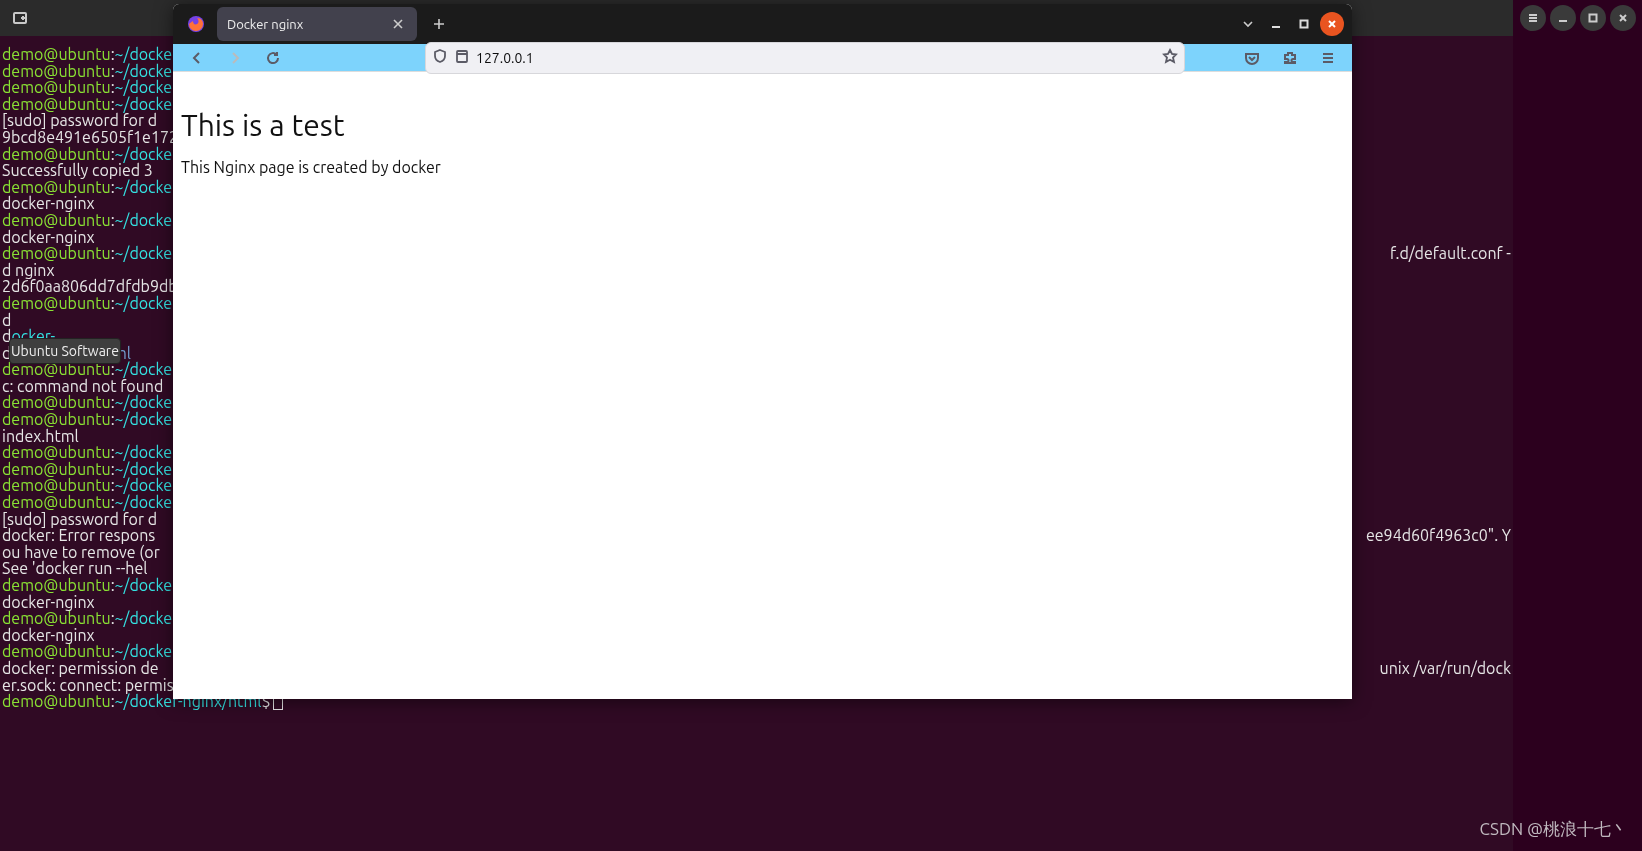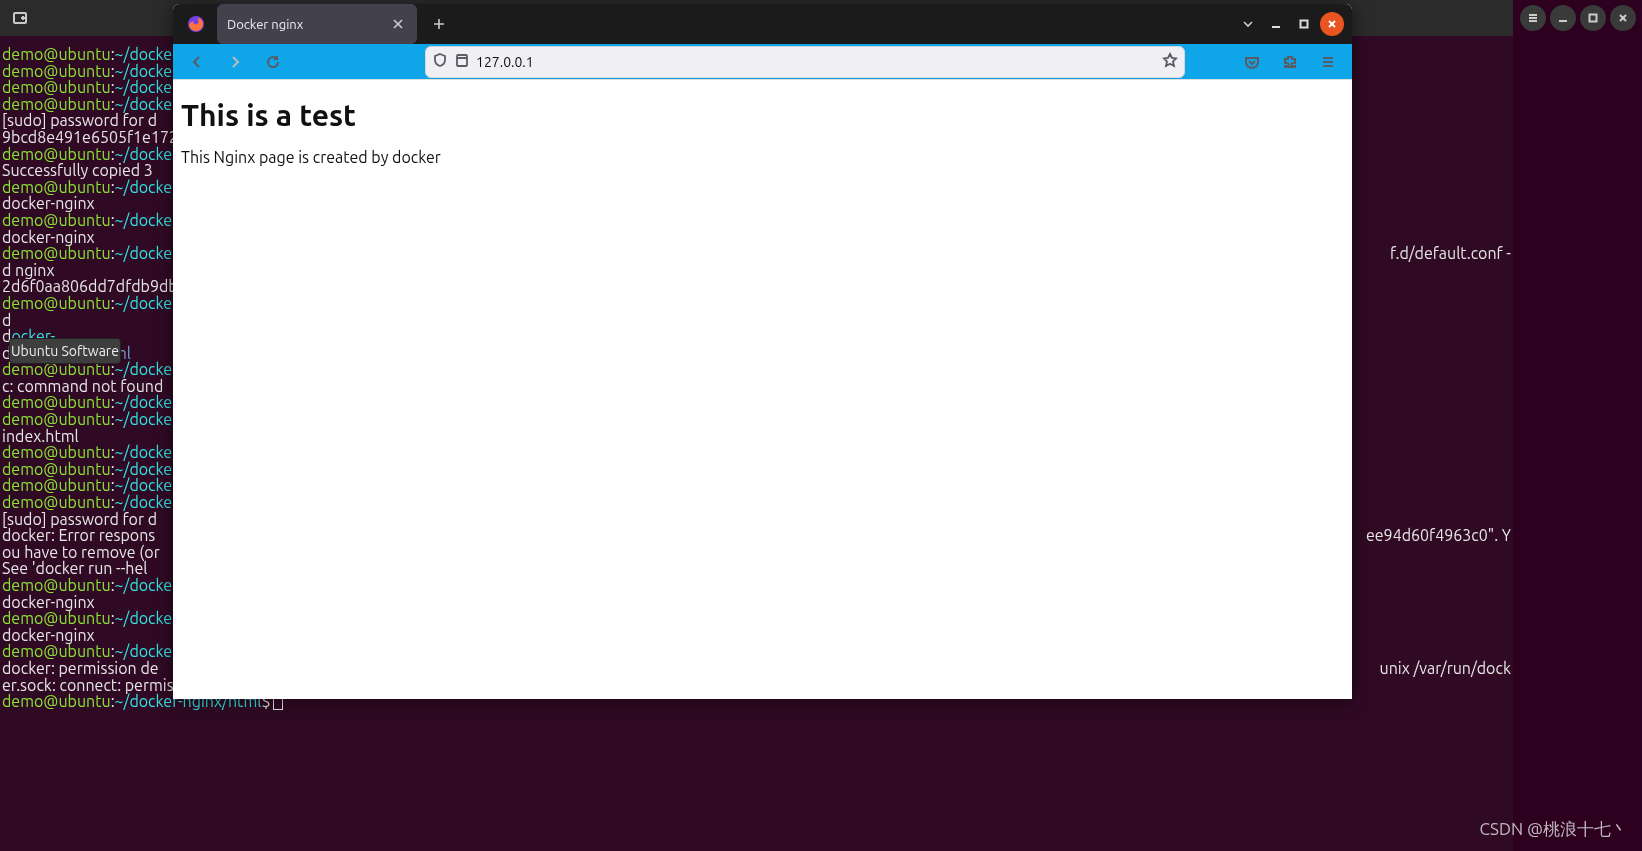--- a/index.html
+++ b/index.html
@@ -14,41 +14,41 @@
 .term-title svg{width:16px;height:16px;stroke:#c9c9c9;fill:none;stroke-width:2}
 .term-body{padding:10px 2px 0 2px;font-size:16px;line-height:16.6px;color:#e6e6e6}
 .term-body .l{white-space:pre}
 .u{color:#8ae234}.p{color:#34e2e2}.c{color:#e6e6e6}.b{color:#729fcf}
 .cursor{display:inline-block;width:8px;height:15px;outline:1px solid #e6e6e6;vertical-align:-2px;margin-left:4px}
 
 
 .ff-win{position:absolute;left:173px;top:4px;width:1179px;height:695px;background:#fff;box-shadow:0 2px 18px rgba(0,0,0,.5);border-radius:6px 6px 0 0;overflow:hidden}
 .ff-titlebar{height:40px;background:#1b1b1b;display:flex;align-items:center;padding-left:8px}
 .ff-logo{width:30px;display:flex;align-items:center;justify-content:center}
-.tab{height:40px;background:#42414d;border-radius:6px;display:flex;align-items:center;padding:0 10px;color:#eee;font-size:13px;min-width:200px;gap:10px;margin-left:6px}
+.tab{height:34px;background:#42414d;border-radius:6px;display:flex;align-items:center;padding:0 10px;color:#eee;font-size:13px;min-width:200px;gap:10px;margin-left:6px}
 .tab .t-close{margin-left:auto;display:flex;align-items:center;justify-content:center;width:18px;height:18px;border-radius:3px}
 .new-tab{width:32px;height:32px;display:flex;align-items:center;justify-content:center;margin-left:6px;border-radius:4px}
 .ff-titlebar .spacer{flex:1}
 .win-ctrl{display:flex;gap:4px;padding-right:8px}
 .win-btn{width:24px;height:24px;border-radius:50%;display:flex;align-items:center;justify-content:center}
 .win-btn svg{width:12px;height:12px;stroke:#ddd;fill:none;stroke-width:2}
 .win-btn.close{background:#e95420}.win-btn.close svg{stroke:#fff}
 
-.ff-toolbar{height:36px;background:#0ea5e9;border-bottom:1px solid #ddd;display:flex;align-items:center;padding:0 8px;gap:6px}
+.ff-toolbar{height:28px;background:#7dd3fc;border-bottom:1px solid #ddd;display:flex;align-items:center;padding:0 8px;gap:6px}
 .nav-btn{width:32px;height:32px;display:flex;align-items:center;justify-content:center;border-radius:4px}
 .nav-btn svg{width:16px;height:16px;stroke:#5b5b66;fill:none;stroke-width:2}
 .nav-btn.disabled svg{stroke:#bbb}
 .urlbar{flex:0 0 760px;height:32px;background:#f0f0f4;border:1px solid #d7d7db;border-radius:6px;display:flex;align-items:center;padding:0 6px;margin-left:130px;gap:6px}
 .urlbar svg{width:16px;height:16px;stroke:#5b5b66;fill:none;stroke-width:1.8}
 .url-text{font-size:14px;color:#0c0c0d;flex:1}
 .url-star{margin-left:auto}
 .ff-toolbar .spacer{flex:1}
 
 .page{padding:10px 8px;font-family:"DejaVu Serif",Georgia,serif;color:#111}
-.page h1{font-size:30px;font-weight:bold;margin:8px 0 16px}
+.page h1{font-size:30px;font-weight:normal;margin:26px 0 16px}
 .page p{font-size:16px}
 
 
 .outer-ctrl{position:absolute;right:6px;top:2px;height:32px;display:flex;align-items:center;gap:4px}
 .outer-ctrl .win-btn{width:26px;height:26px;border-radius:50%;background:#3a3a3a}
 .outer-ctrl .win-btn.close{background:#3a3a3a}
 .outer-ctrl .win-btn svg{stroke:#ccc}
 
 
 .tooltip{position:absolute;left:9px;top:338px;background:#3e3e3e;color:#eee;font-size:14px;padding:4px 1px;border-radius:4px;border:1px solid #222}

